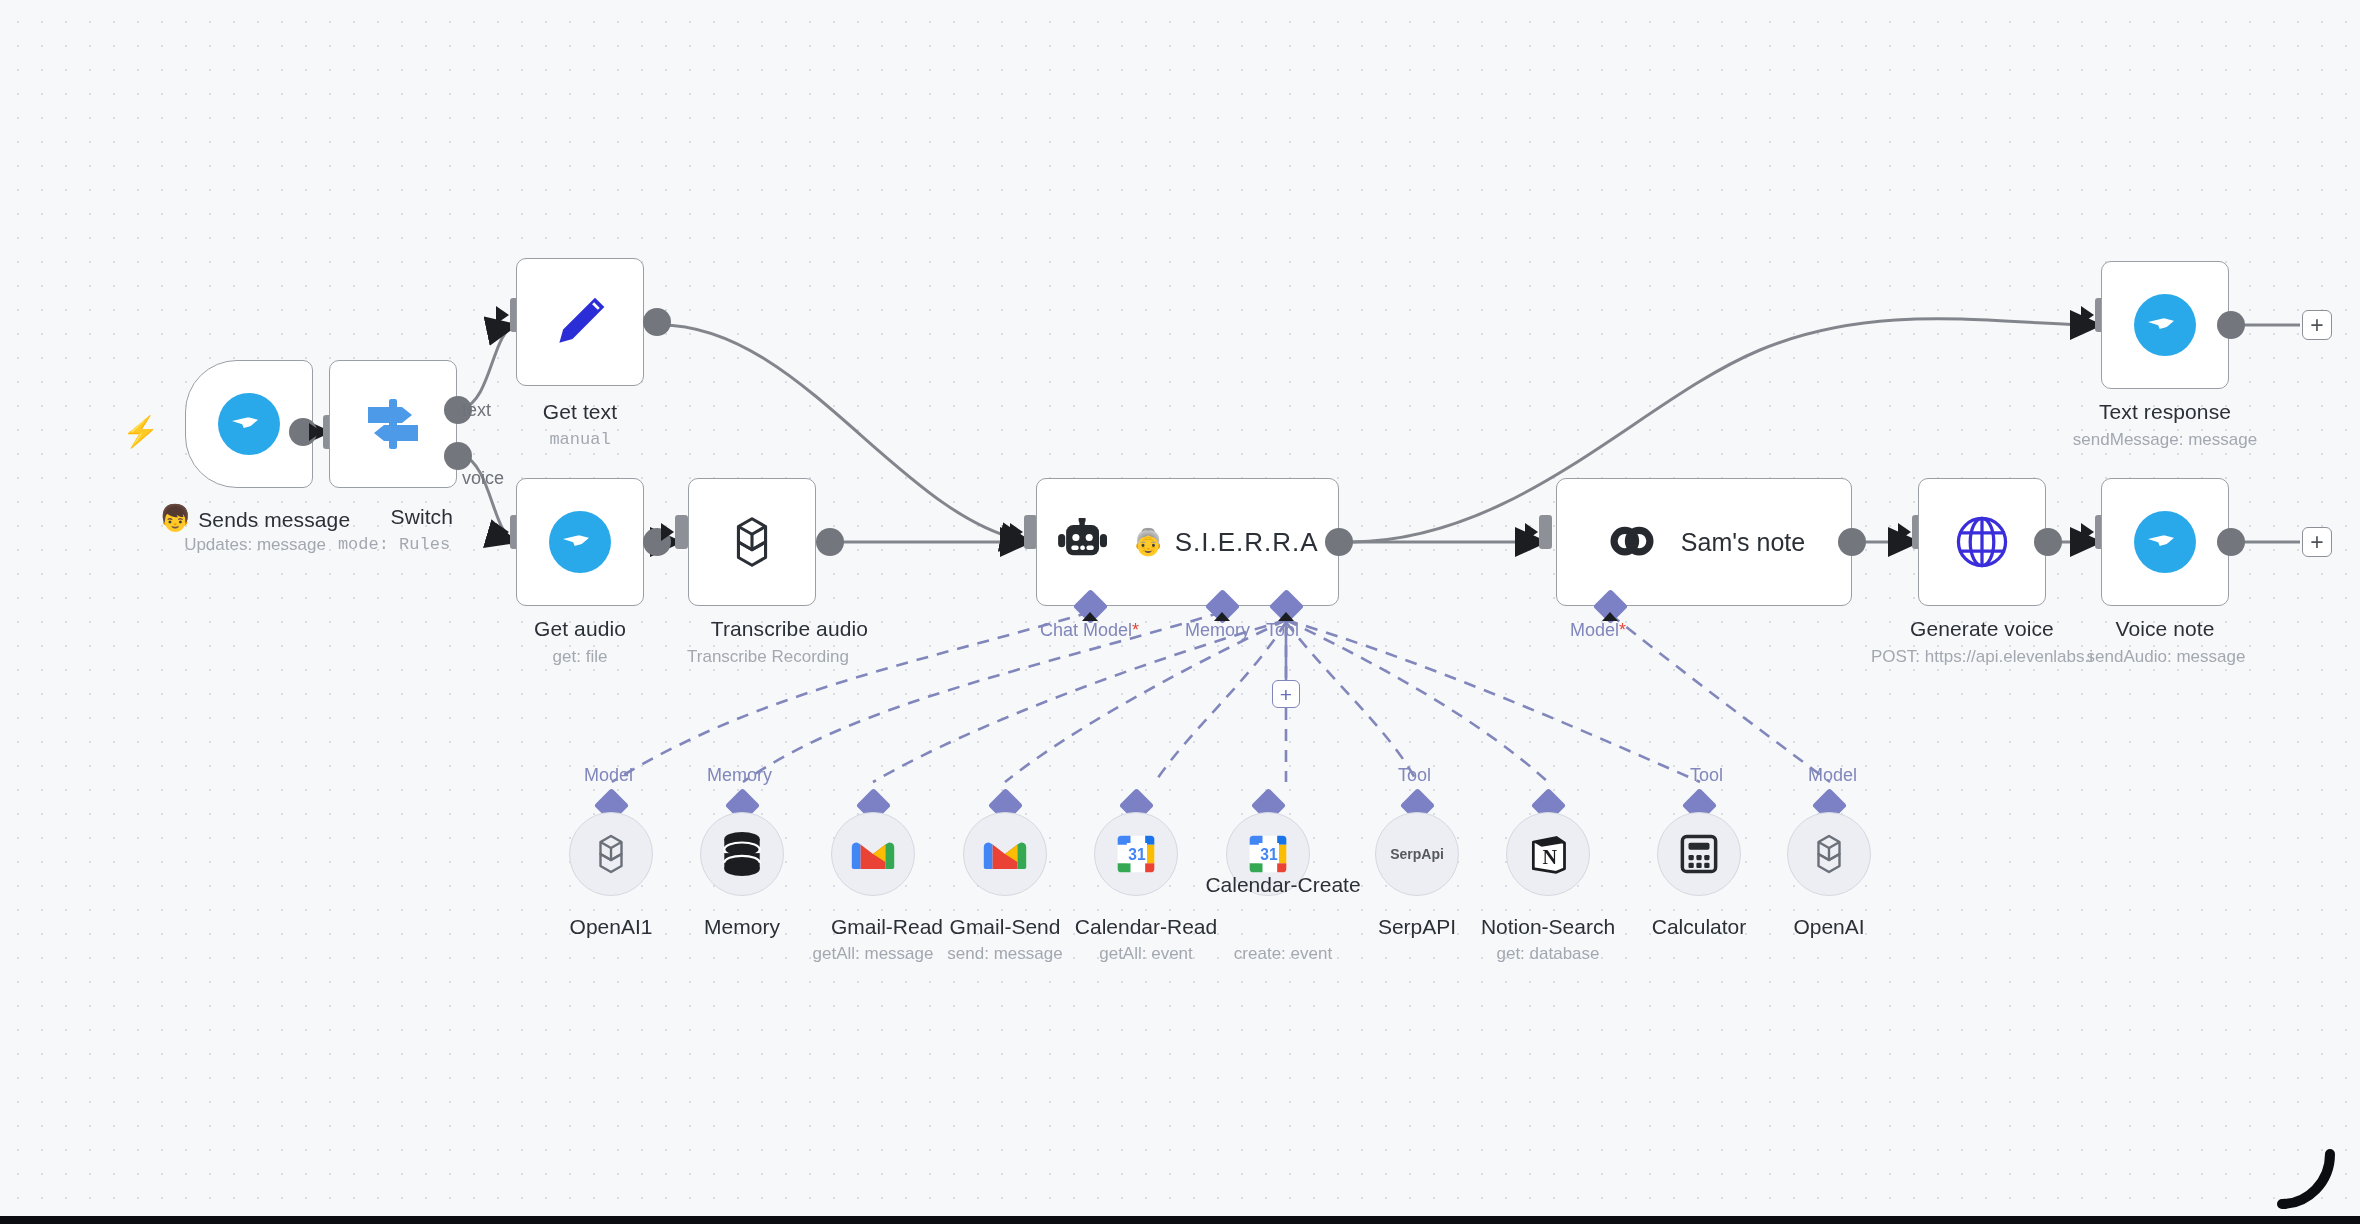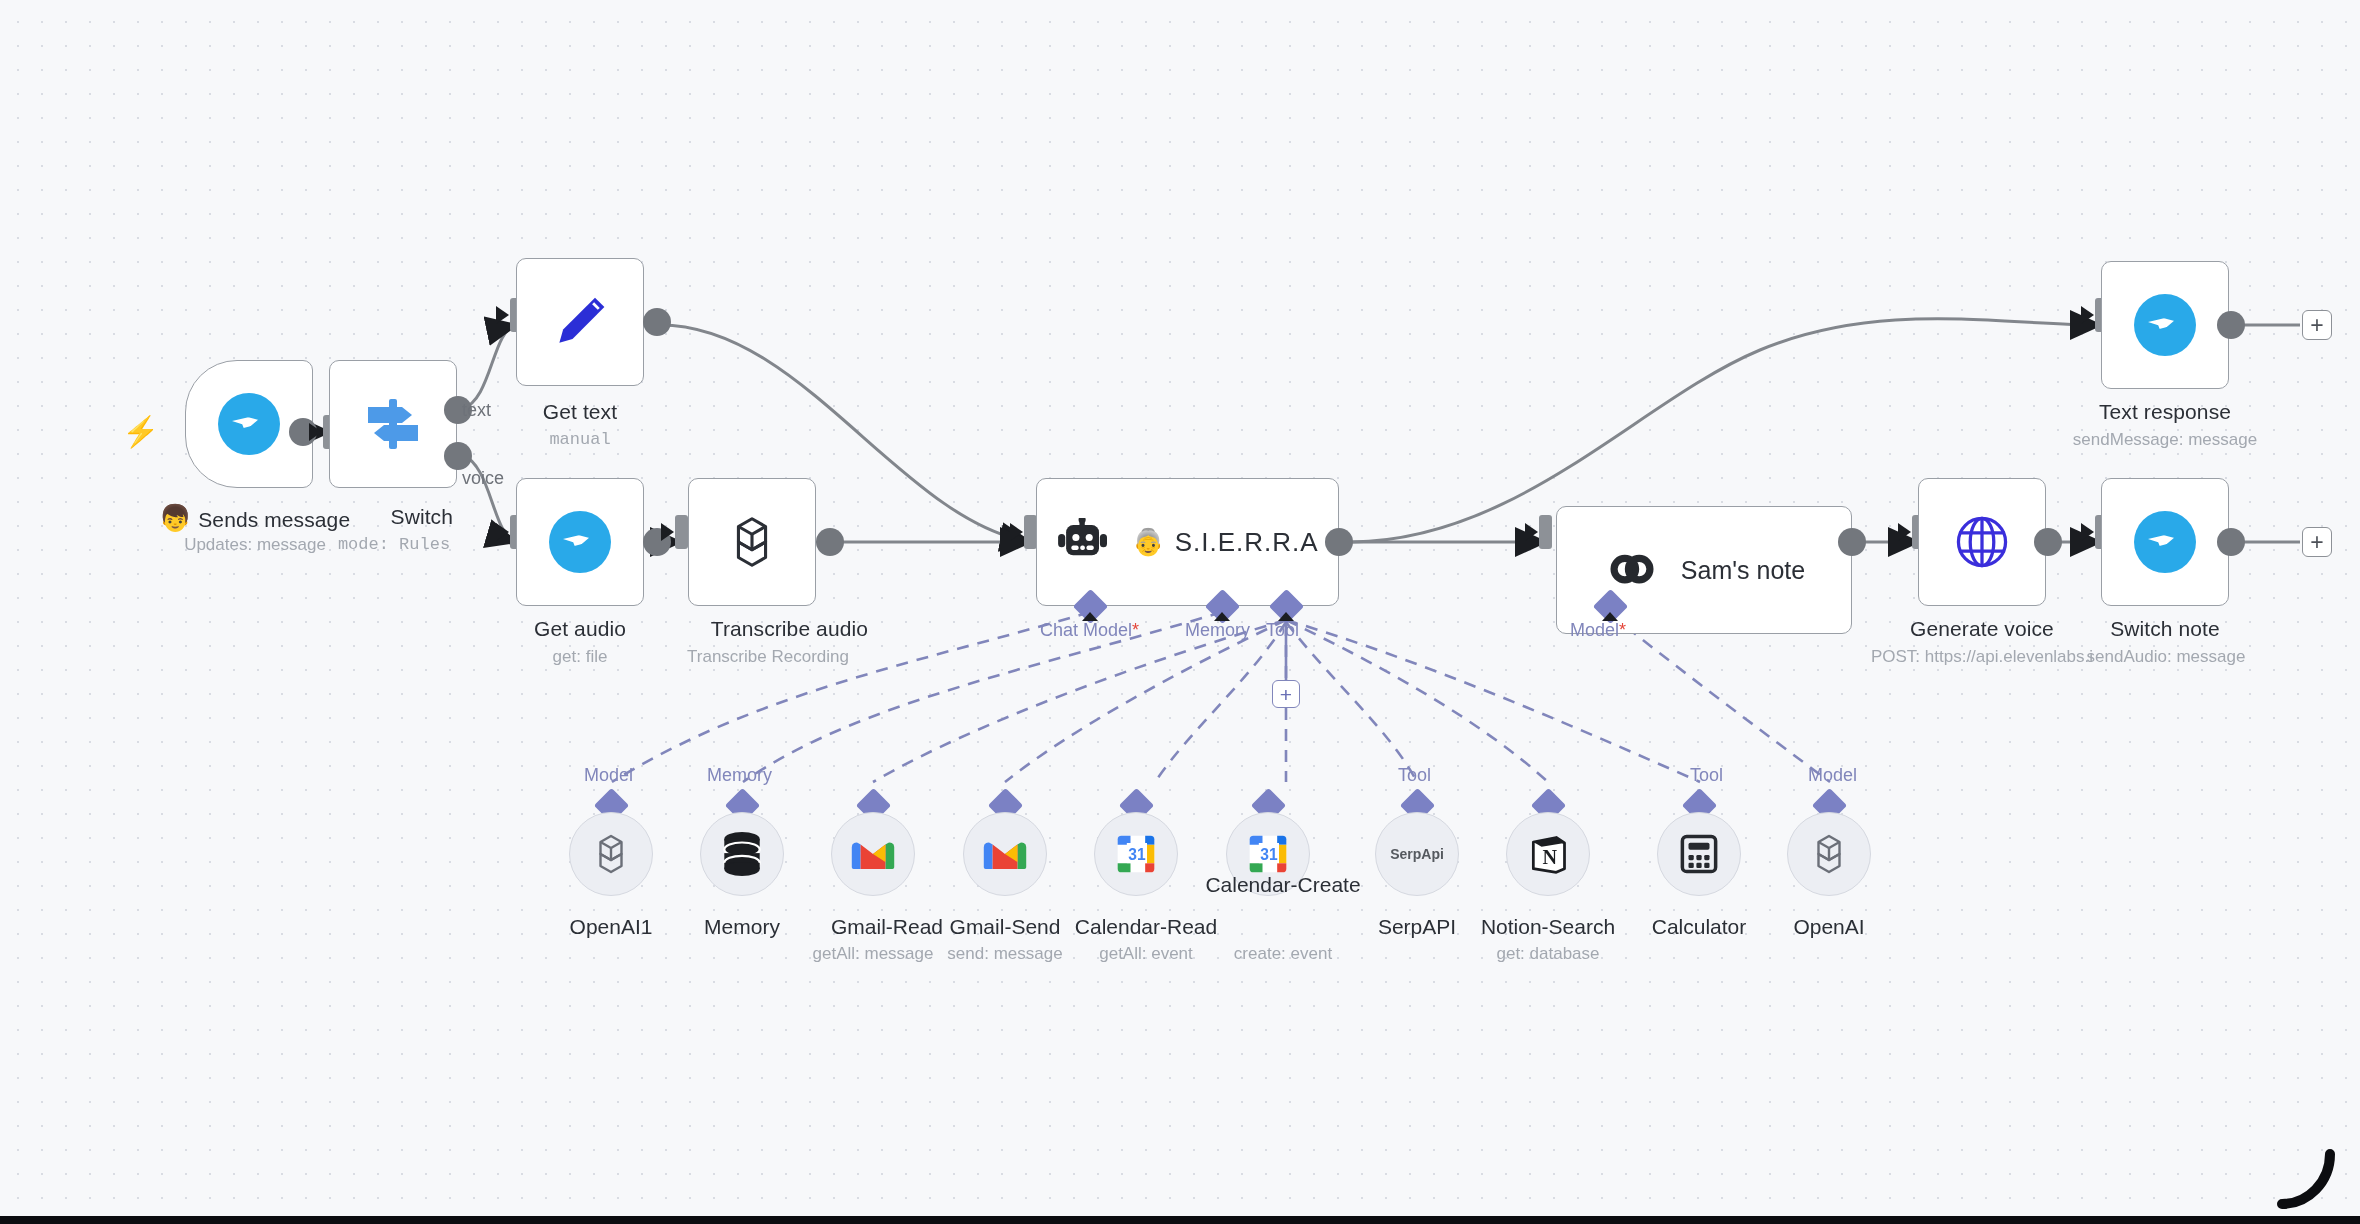--- a/index.html
+++ b/index.html
@@ -278,21 +278,21 @@
 <div class="conn-lbl" style="left:1185px;top:620px;">Memory</div>
 
 <div class="diamond" style="left:1274px;top:594px;"></div>
 <div class="conn-tri" style="left:1278px;top:612px;"></div>
 <div class="conn-lbl" style="left:1266px;top:620px;">Tool</div>
 
 <div class="plus-btn small" style="left:1272px;top:680px;">+</div>
 
 <div class="port-arrow" style="left:1525px;top:523px;"></div>
 <div class="port-in" style="left:1539px;top:515px;"></div>
-<div class="node wide" style="left:1556px;top:478px;width:296px;margin-top:28px;">
+<div class="node wide" style="left:1556px;top:478px;width:296px;">
   <svg class="ico" width="58" height="52" viewBox="0 0 64 58" style="margin-right:20px;">
     <g fill="none" stroke="#26292e" stroke-width="8" stroke-linecap="round">
       <path d="M24 16 a12 12 0 0 1 0 24 a12 12 0 0 1 0 -24"></path>
       <path d="M40 16 a12 12 0 0 1 0 24 a12 12 0 0 1 0 -24"></path>
     </g>
   </svg>
   <span style="font-size:25px;color:#2b2f36;">Sam's note</span>
 </div>
 <div class="port-out" style="left:1838px;top:528px;"></div>
 
@@ -317,21 +317,21 @@
 <div class="nd-label" style="left:1898px;top:617px;width:168px;">Generate voice</div>
 <div class="nd-sub" style="left:1848px;top:647px;width:268px;text-align:center;">POST: https://api.elevenlabs.i</div>
 
 <div class="port-arrow" style="left:2081px;top:523px;"></div>
 <div class="port-in" style="left:2095px;top:515px;"></div>
 <div class="node square" style="left:2101px;top:478px;">
   <span class="tg"></span>
 </div>
 <div class="port-out" style="left:2217px;top:528px;"></div>
 <div class="plus-btn" style="left:2302px;top:527px;">+</div>
-<div class="nd-label" style="left:2086px;top:617px;width:158px;">Switch note</div>
+<div class="nd-label" style="left:2086px;top:617px;width:158px;">Voice note</div>
 <div class="nd-sub" style="left:2060px;top:647px;width:212px;text-align:center;">sendAudio: message</div>
 
 <div class="port-arrow" style="left:2081px;top:306px;"></div>
 <div class="port-in" style="left:2095px;top:298px;"></div>
 <div class="node square" style="left:2101px;top:261px;">
   <span class="tg"></span>
 </div>
 <div class="port-out" style="left:2217px;top:311px;"></div>
 <div class="plus-btn" style="left:2302px;top:310px;">+</div>
 <div class="nd-label" style="left:2076px;top:400px;width:178px;">Text response</div>

